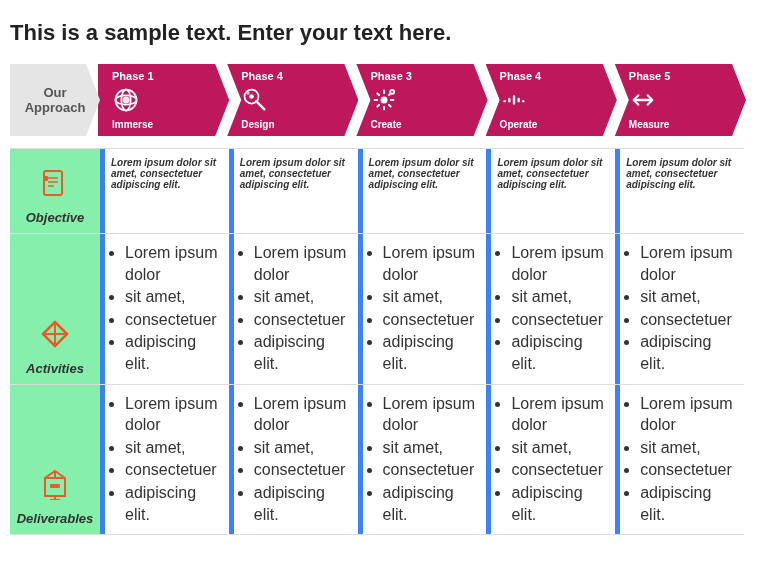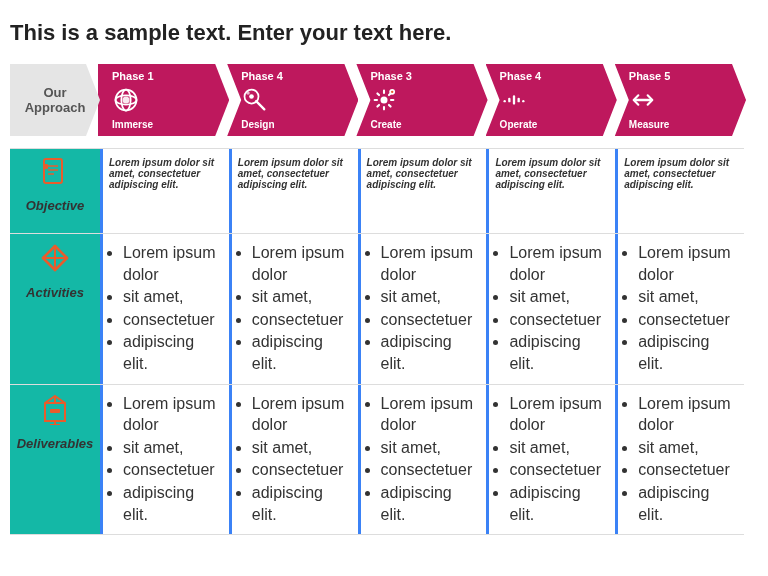--- a/index.html
+++ b/index.html
@@ -104,24 +104,24 @@
     .table-row:last-child {
       border-bottom: 1px solid #ddd;
     }
 
     .row-header {
       width: 90px;
       min-width: 90px;
       display: flex;
       flex-direction: column;
       align-items: center;
-      justify-content: flex-start;
+      justify-content: flex-end;
       padding: 8px 4px;
       text-align: center;
-      background: #14b8a6;
+      background: #86efac;
     }
 
     .row-header-icon {
       font-size: 26px;
       margin-bottom: 4px;
       color: #e85c2c;
     }
 
     .row-header-label {
       font-size: 13px;
@@ -131,21 +131,21 @@
     }
 
     .row-cells {
       display: flex;
       flex: 1;
     }
 
     .cell {
       flex: 1;
       padding: 8px 6px;
-      border-left: 3px solid #3b82f6;
+      border-left: 5px solid #3b82f6;
       font-size: 10px;
       color: #333;
     }
 
     .cell.objective-cell {
       font-weight: bold;
       font-style: italic;
       font-size: 10px;
     }
 

